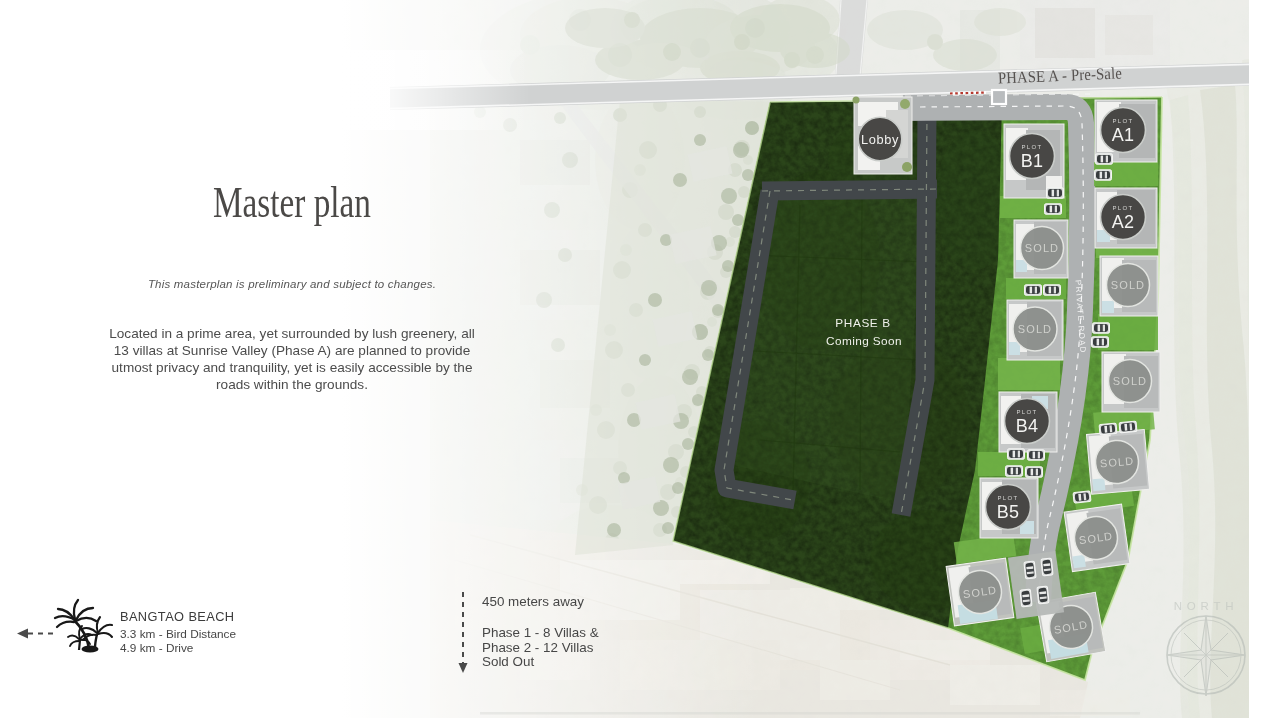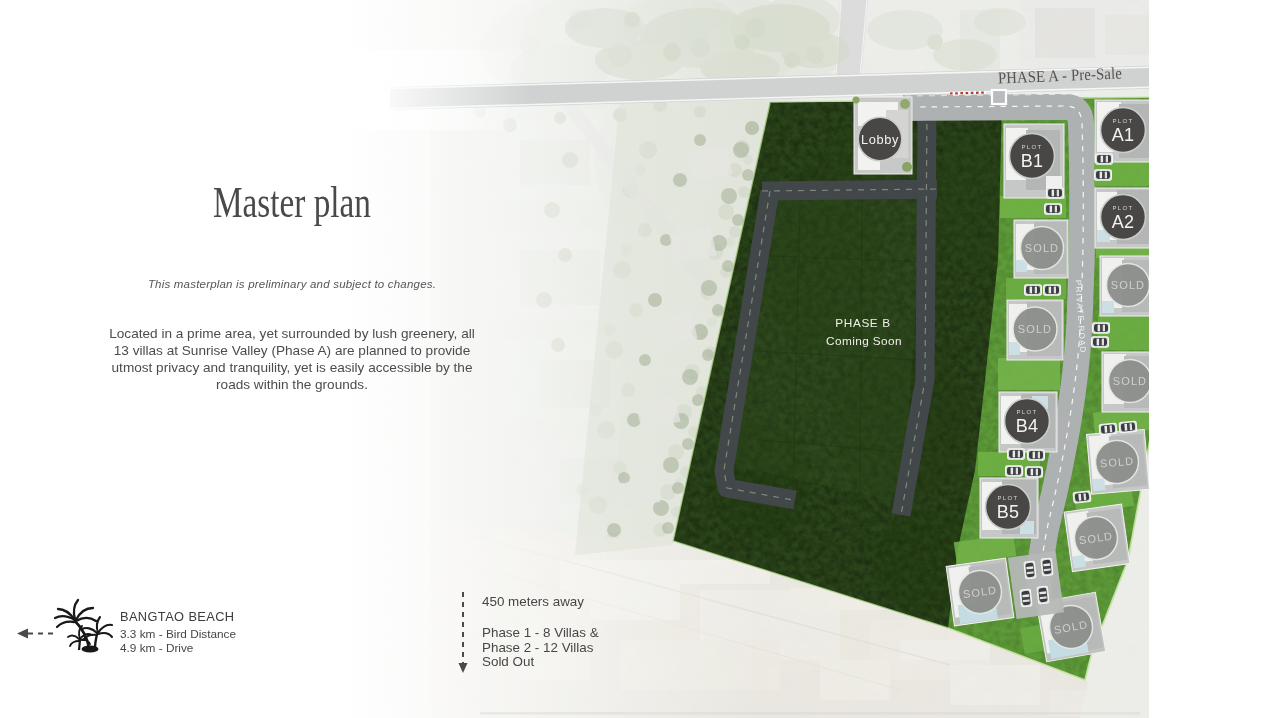--- a/index.html
+++ b/index.html
@@ -1,16 +1,16 @@
 <!DOCTYPE html>
 <html><head>
 <meta charset="utf-8">
 <style>
   html,body{margin:0;padding:0;background:#fff;}
-  #stage{position:relative;width:1149px;height:718px;overflow:hidden;background:#fff;
+  #stage{position:relative;width:1249px;height:718px;overflow:hidden;background:#fff;
          font-family:"Liberation Sans",sans-serif;}
   svg{display:block;}
 </style>
 </head>
 <body>
 <div id="stage">
 <svg width="1280" height="718" viewBox="0 0 1280 718">
 <defs>
   <filter id="noiseDark" x="0" y="0" width="100%" height="100%">
     <feTurbulence type="fractalNoise" baseFrequency="0.15" numOctaves="3" seed="7" stitchTiles="stitch"></feTurbulence>

